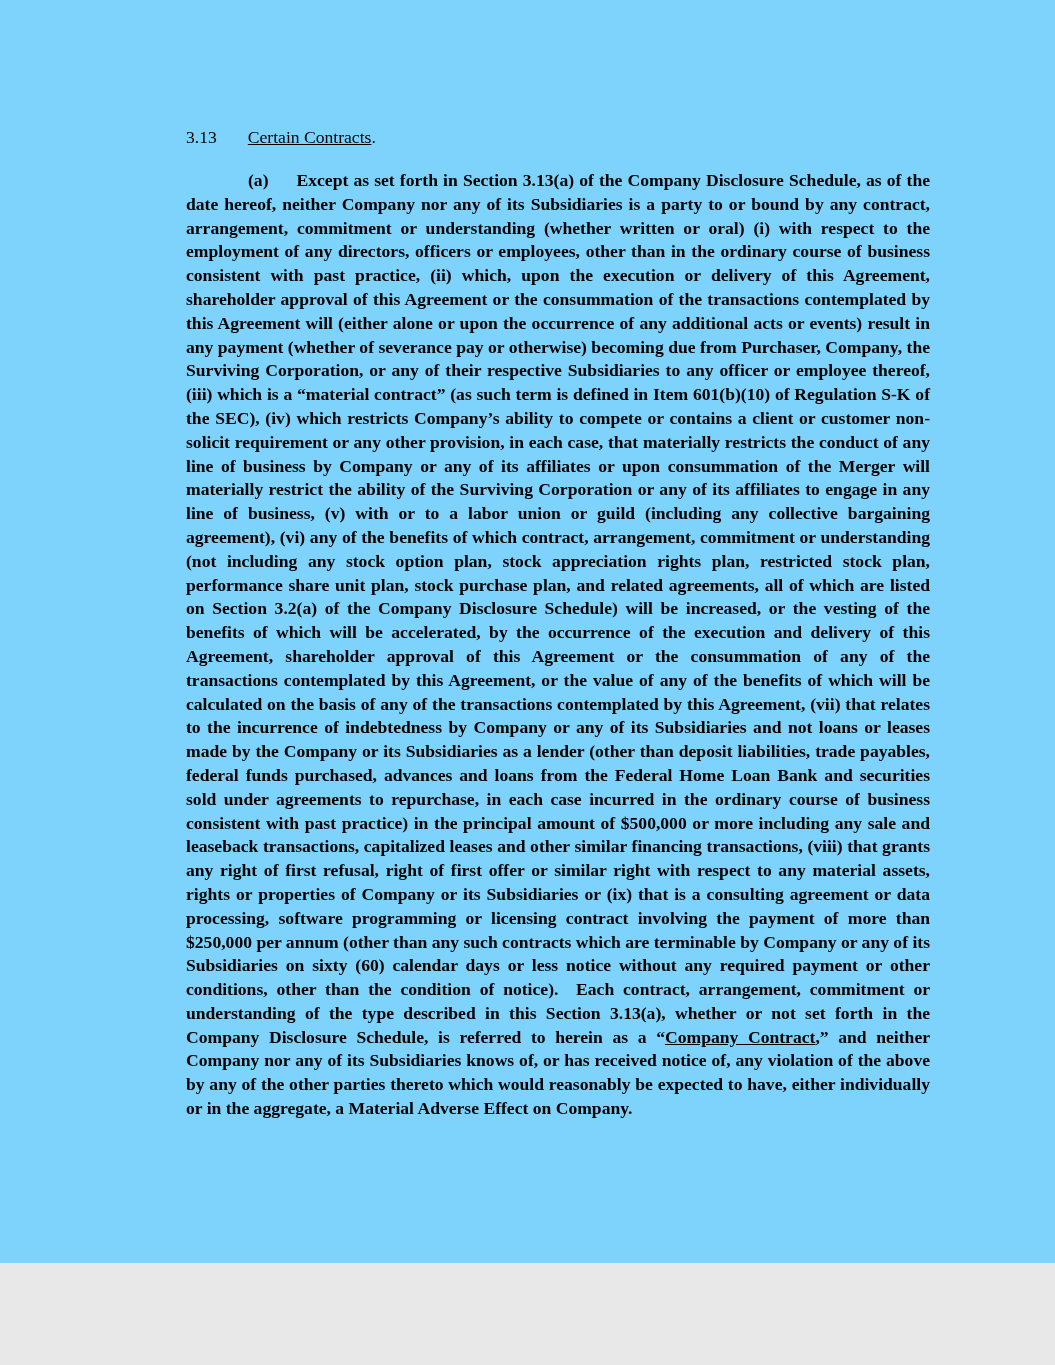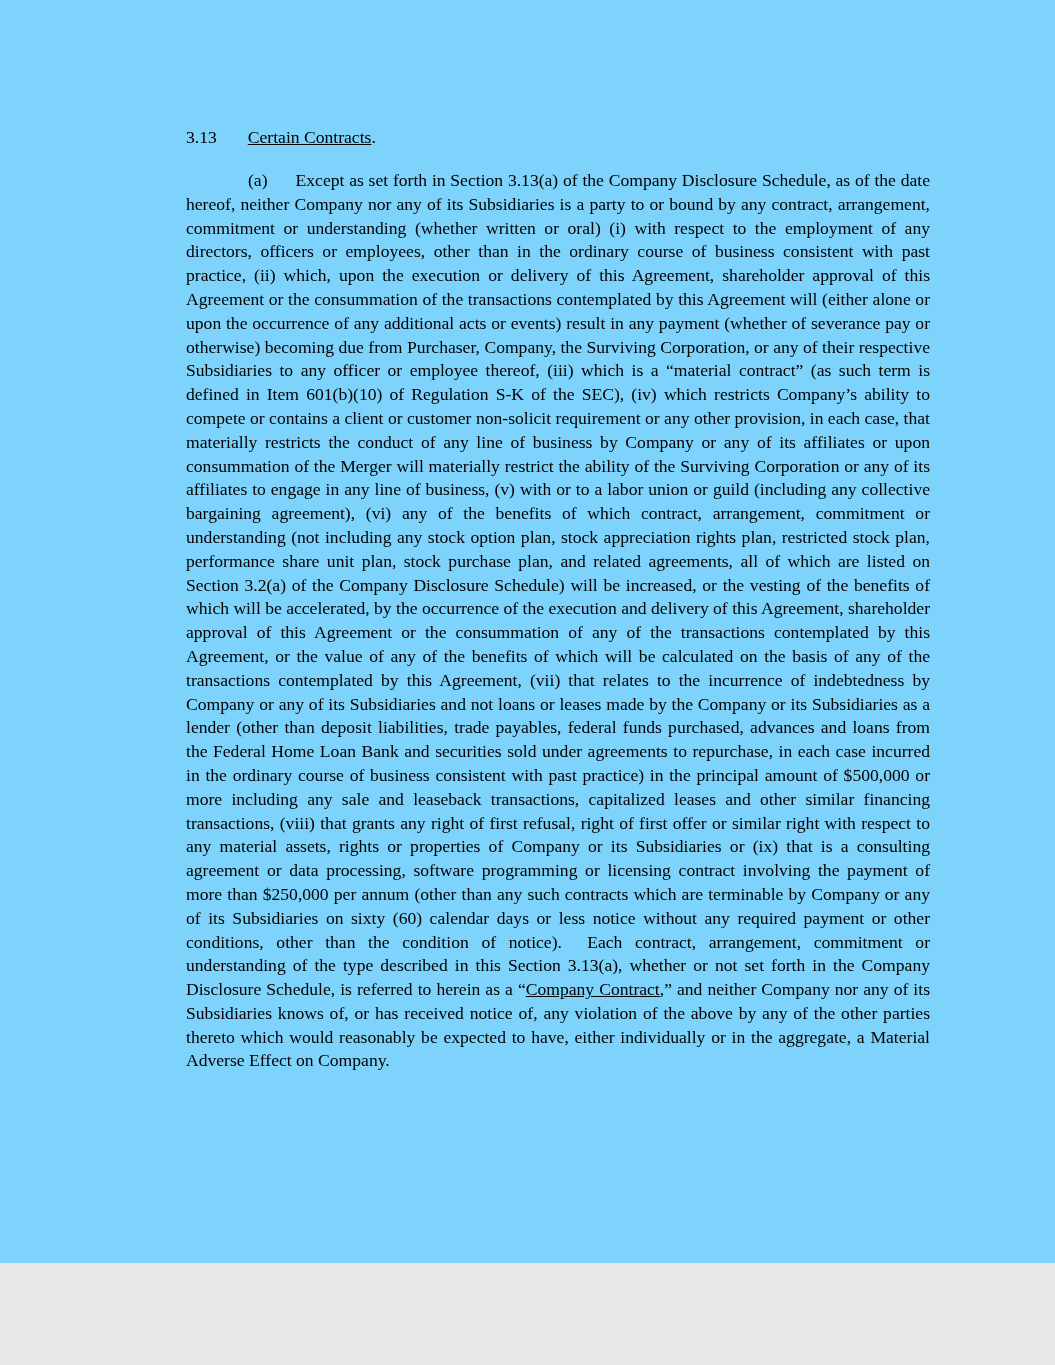--- a/index.html
+++ b/index.html
@@ -35,20 +35,21 @@
   .body-para {
     position: absolute;
     left: 186px;
     top: 169px;
     width: 744px;
     margin: 0;
     font-size: 17.6px;
     line-height: 23.8px;
     text-align: justify;
     text-indent: 62px;
+    font-weight: bold;
   }
   .tab-para {
     display: inline-block;
     width: 28px;
   }
   .page-number {
     position: absolute;
     left: 0;
     top: 1268px;
     width: 100%;

